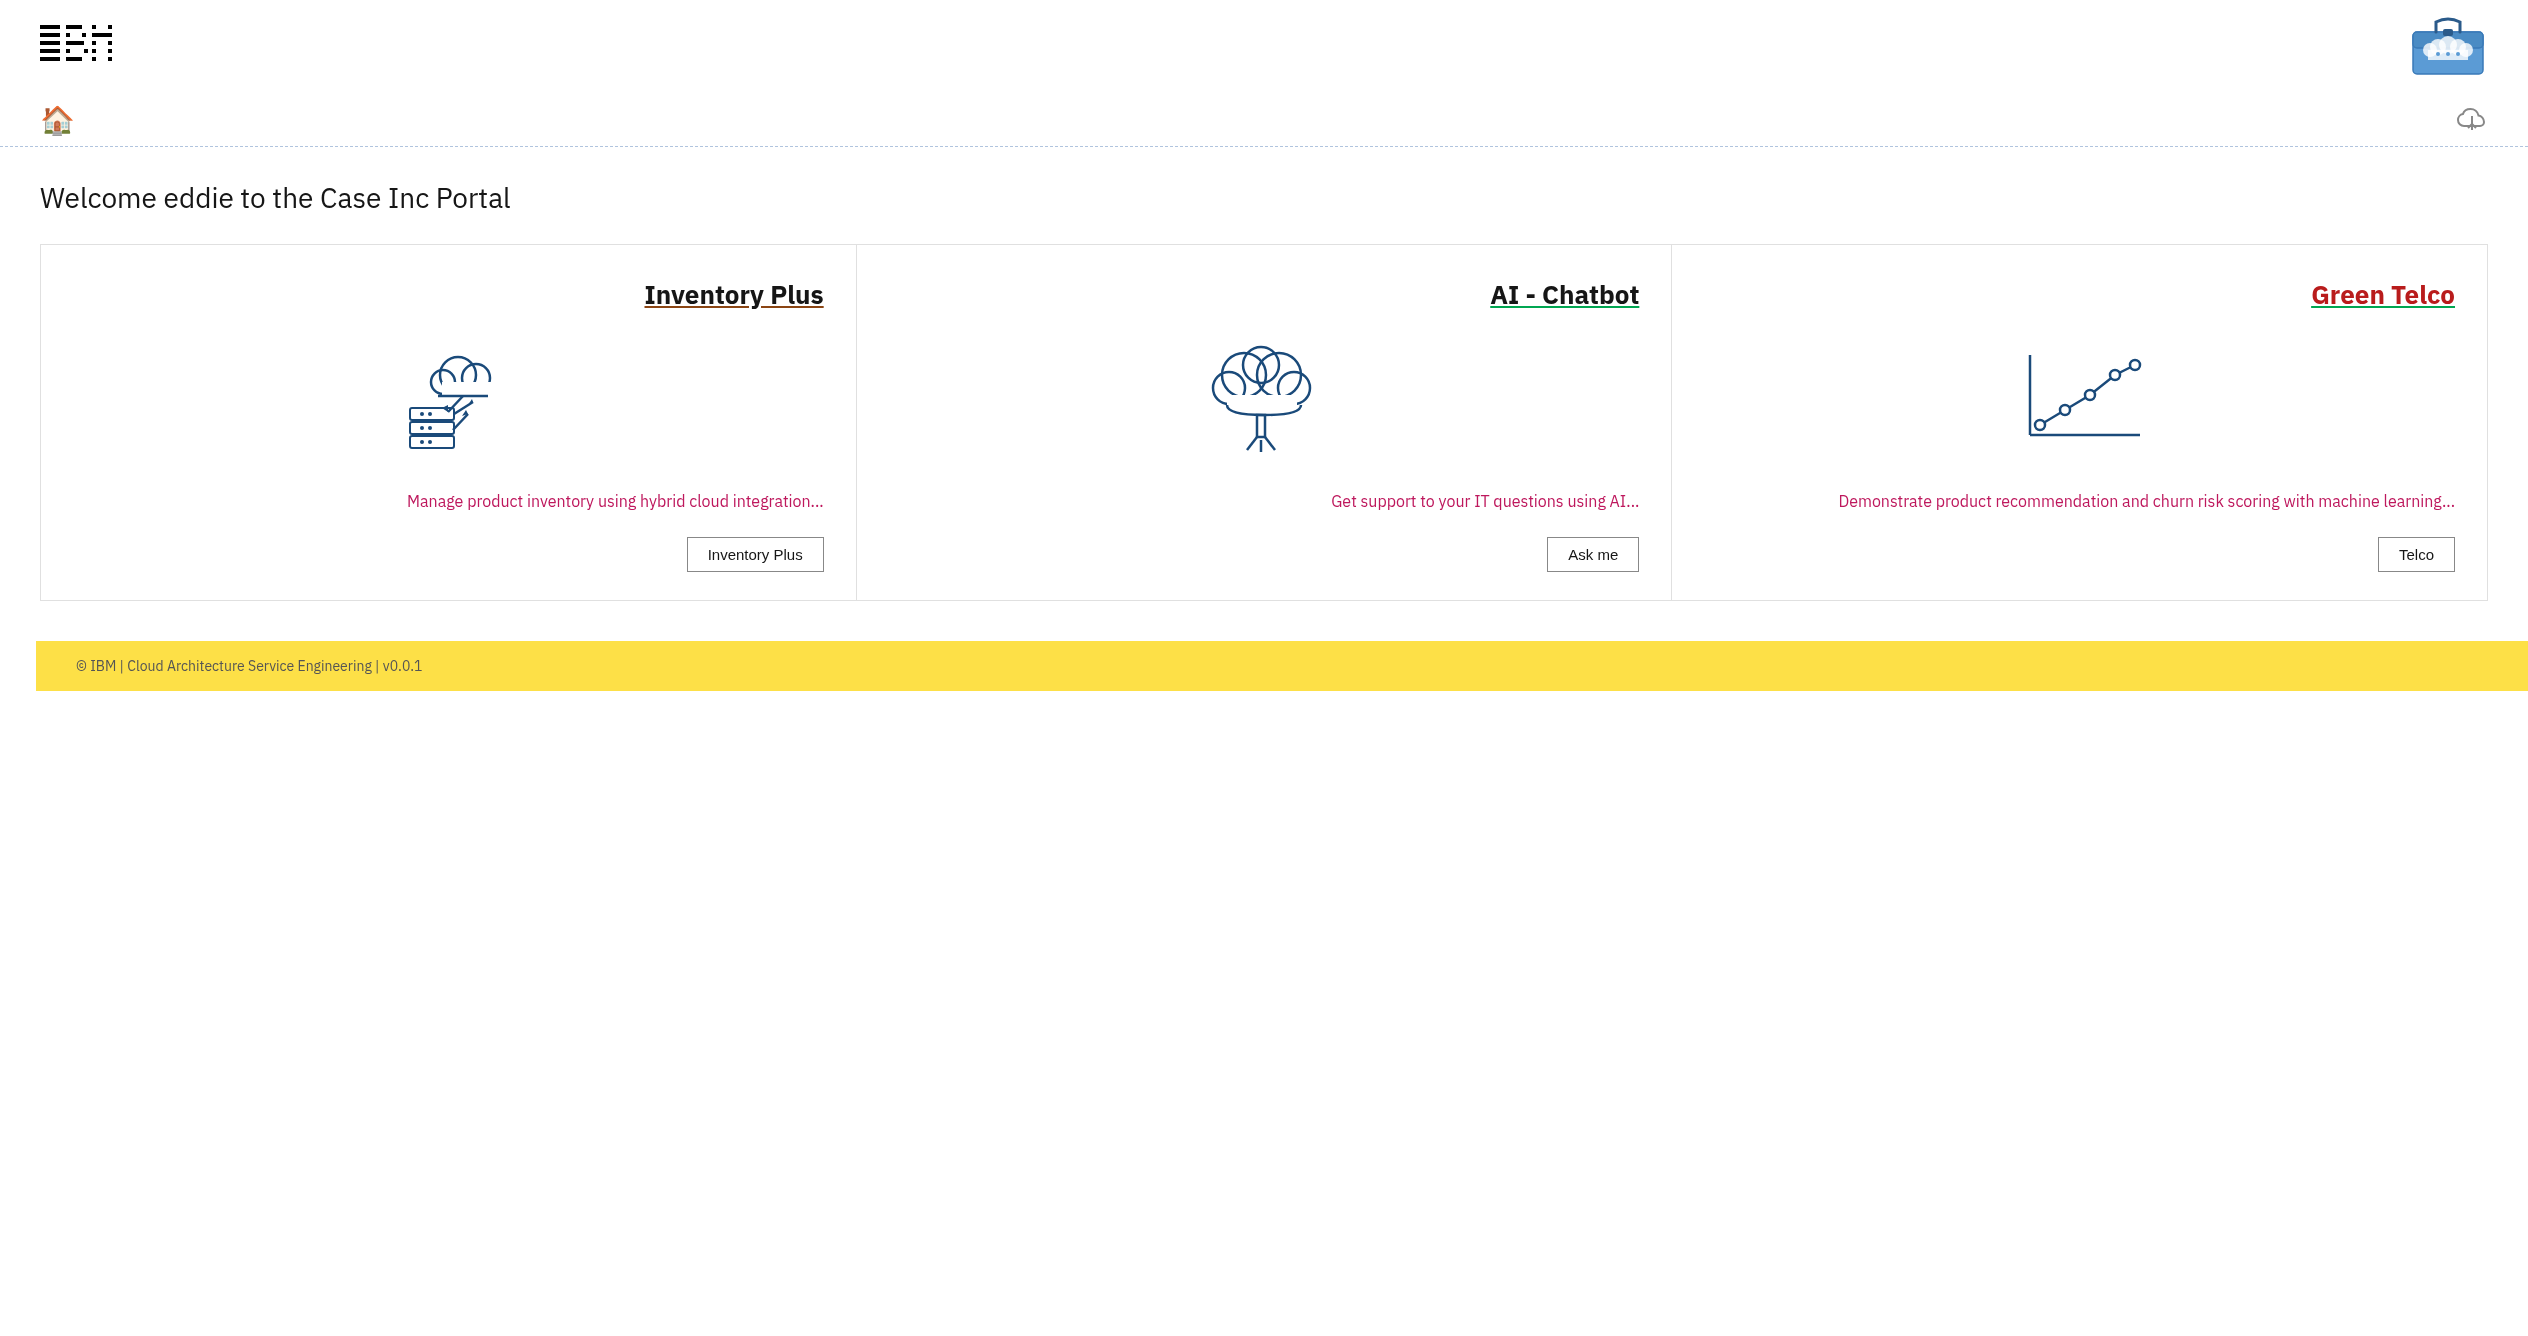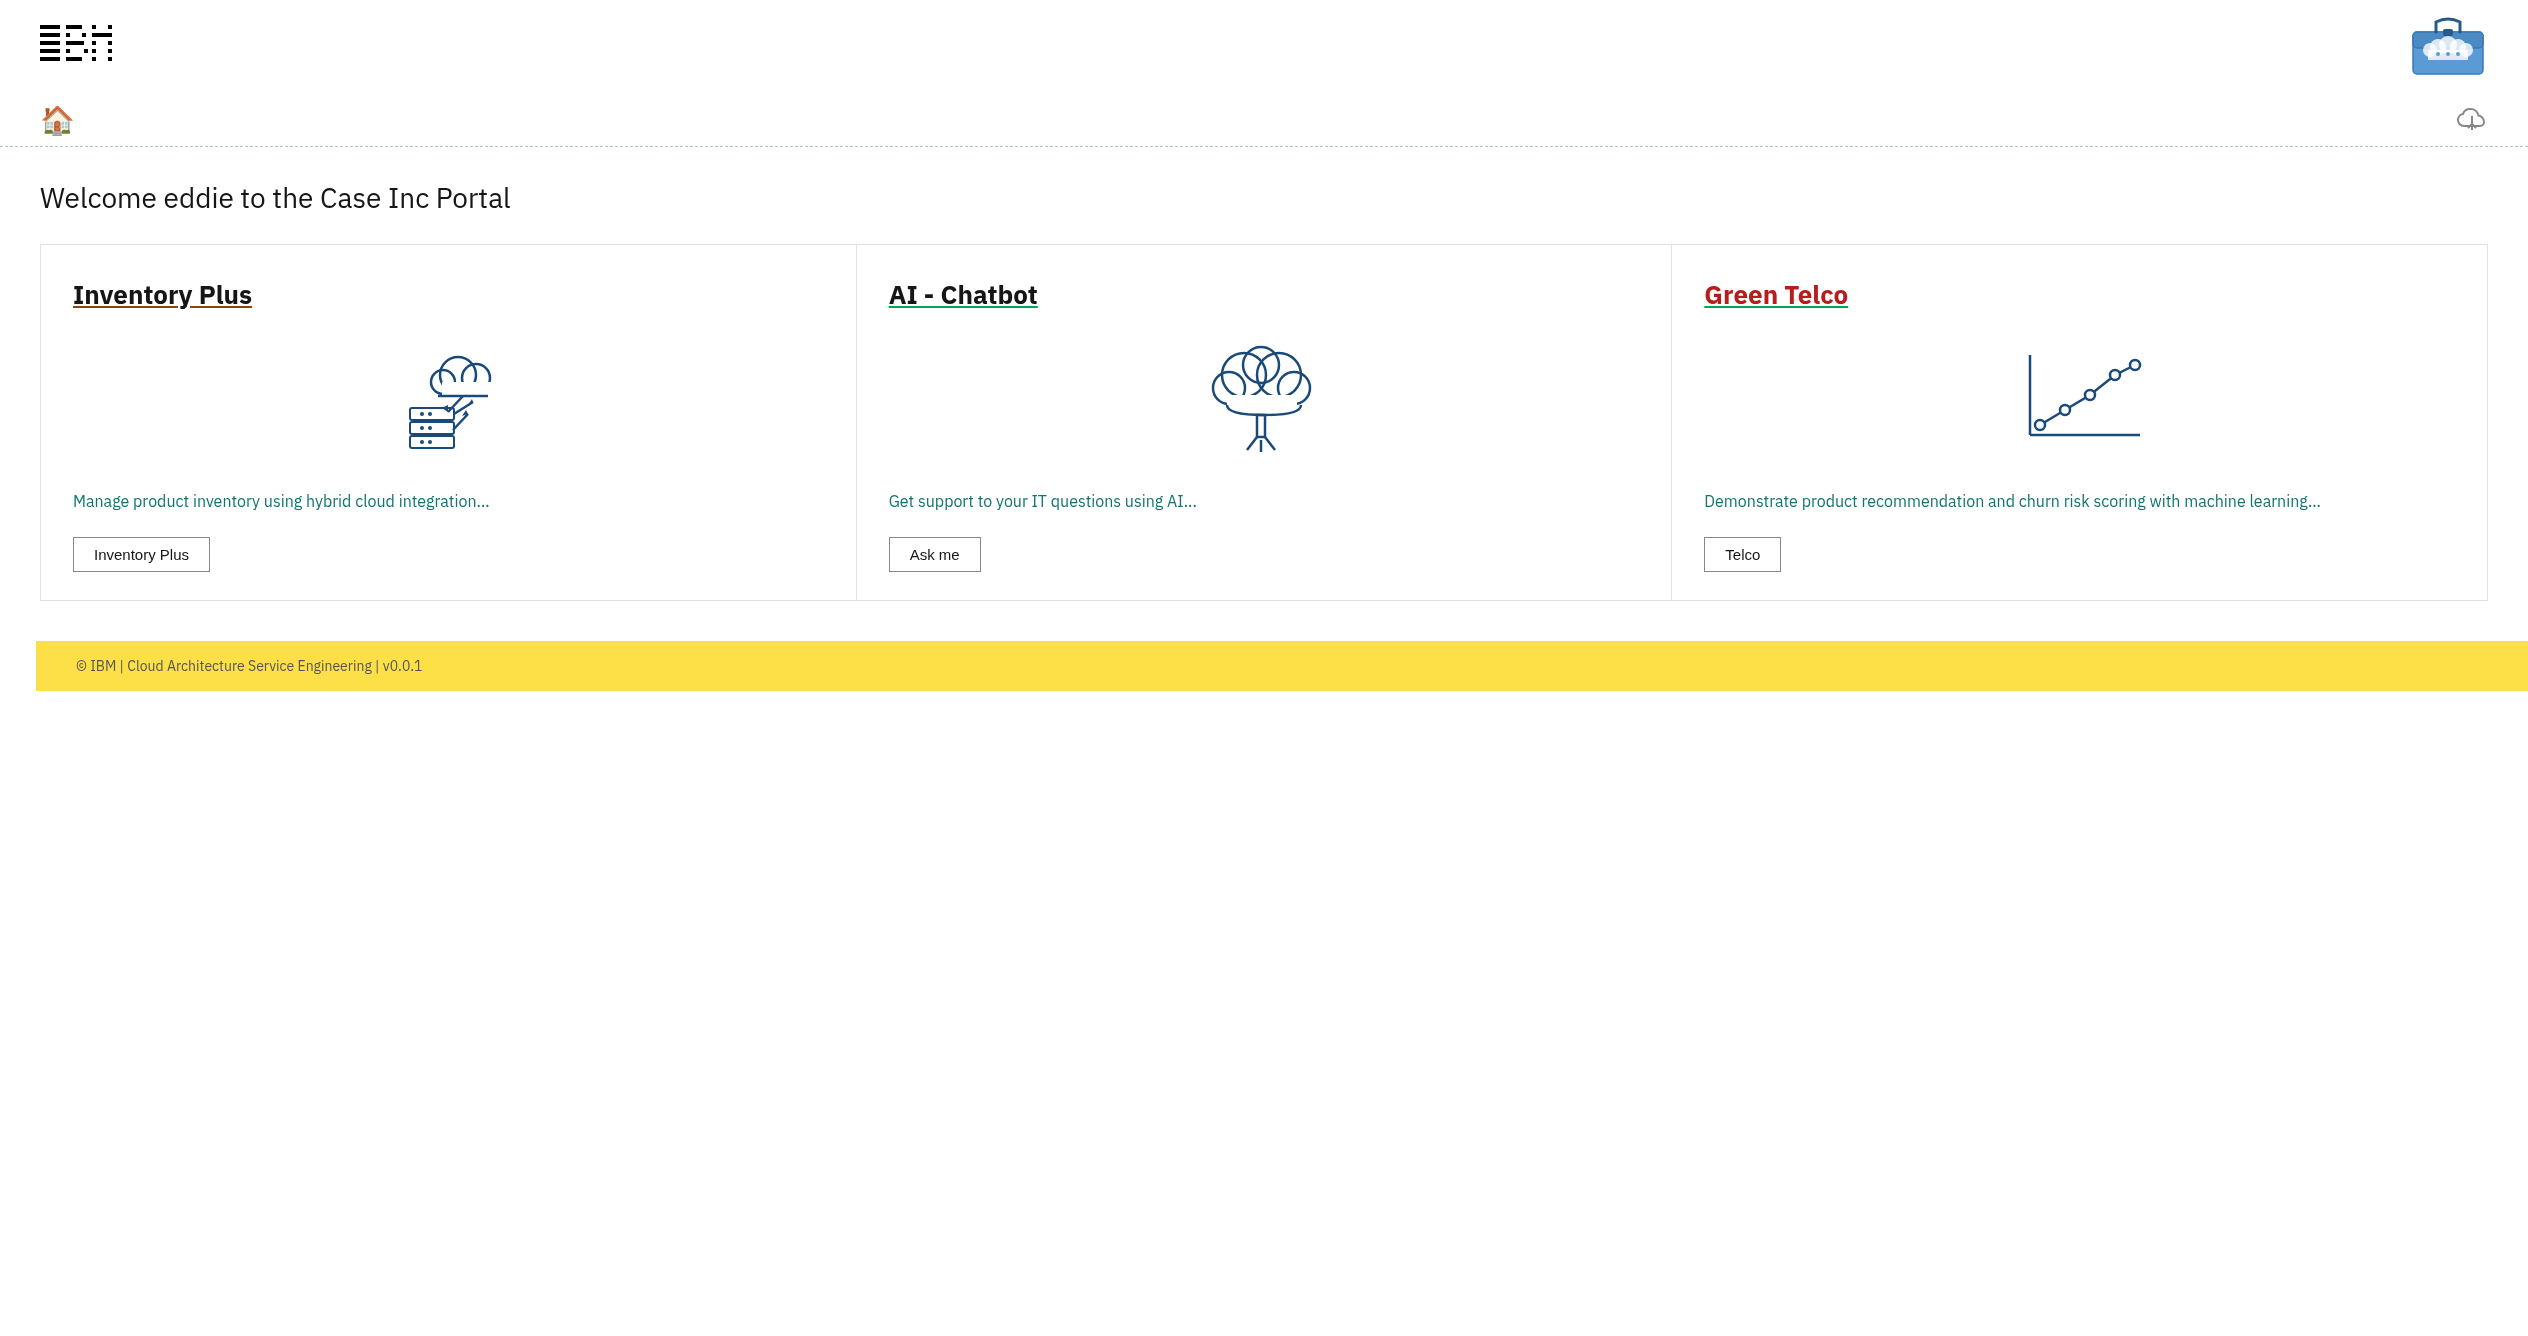--- a/index.html
+++ b/index.html
@@ -71,21 +71,21 @@
       border: 1px solid #e0e0e0;
     }
 
     .card {
       flex: 1;
       padding: 32px 32px 28px 32px;
       border-right: 1px solid #e0e0e0;
       background: #ffffff;
       display: flex;
       flex-direction: column;
-      align-items: flex-start;
+      align-items: flex-end;
     }
 
     .card:last-child {
       border-right: none;
     }
 
     .card-title {
       font-size: 26px;
       font-weight: 700;
       text-decoration: underline;
@@ -112,21 +112,21 @@
       width: 100%;
       display: flex;
       justify-content: center;
       align-items: center;
       height: 130px;
       margin-bottom: 24px;
     }
 
     .card-description {
       font-size: 16px;
-      color: #0f766e;
+      color: #be185d;
       line-height: 1.5;
       margin-bottom: 24px;
       flex-grow: 1;
     }
 
     .card-button {
       border: 1px solid #888;
       background: #ffffff;
       padding: 8px 20px;
       font-size: 15px;

